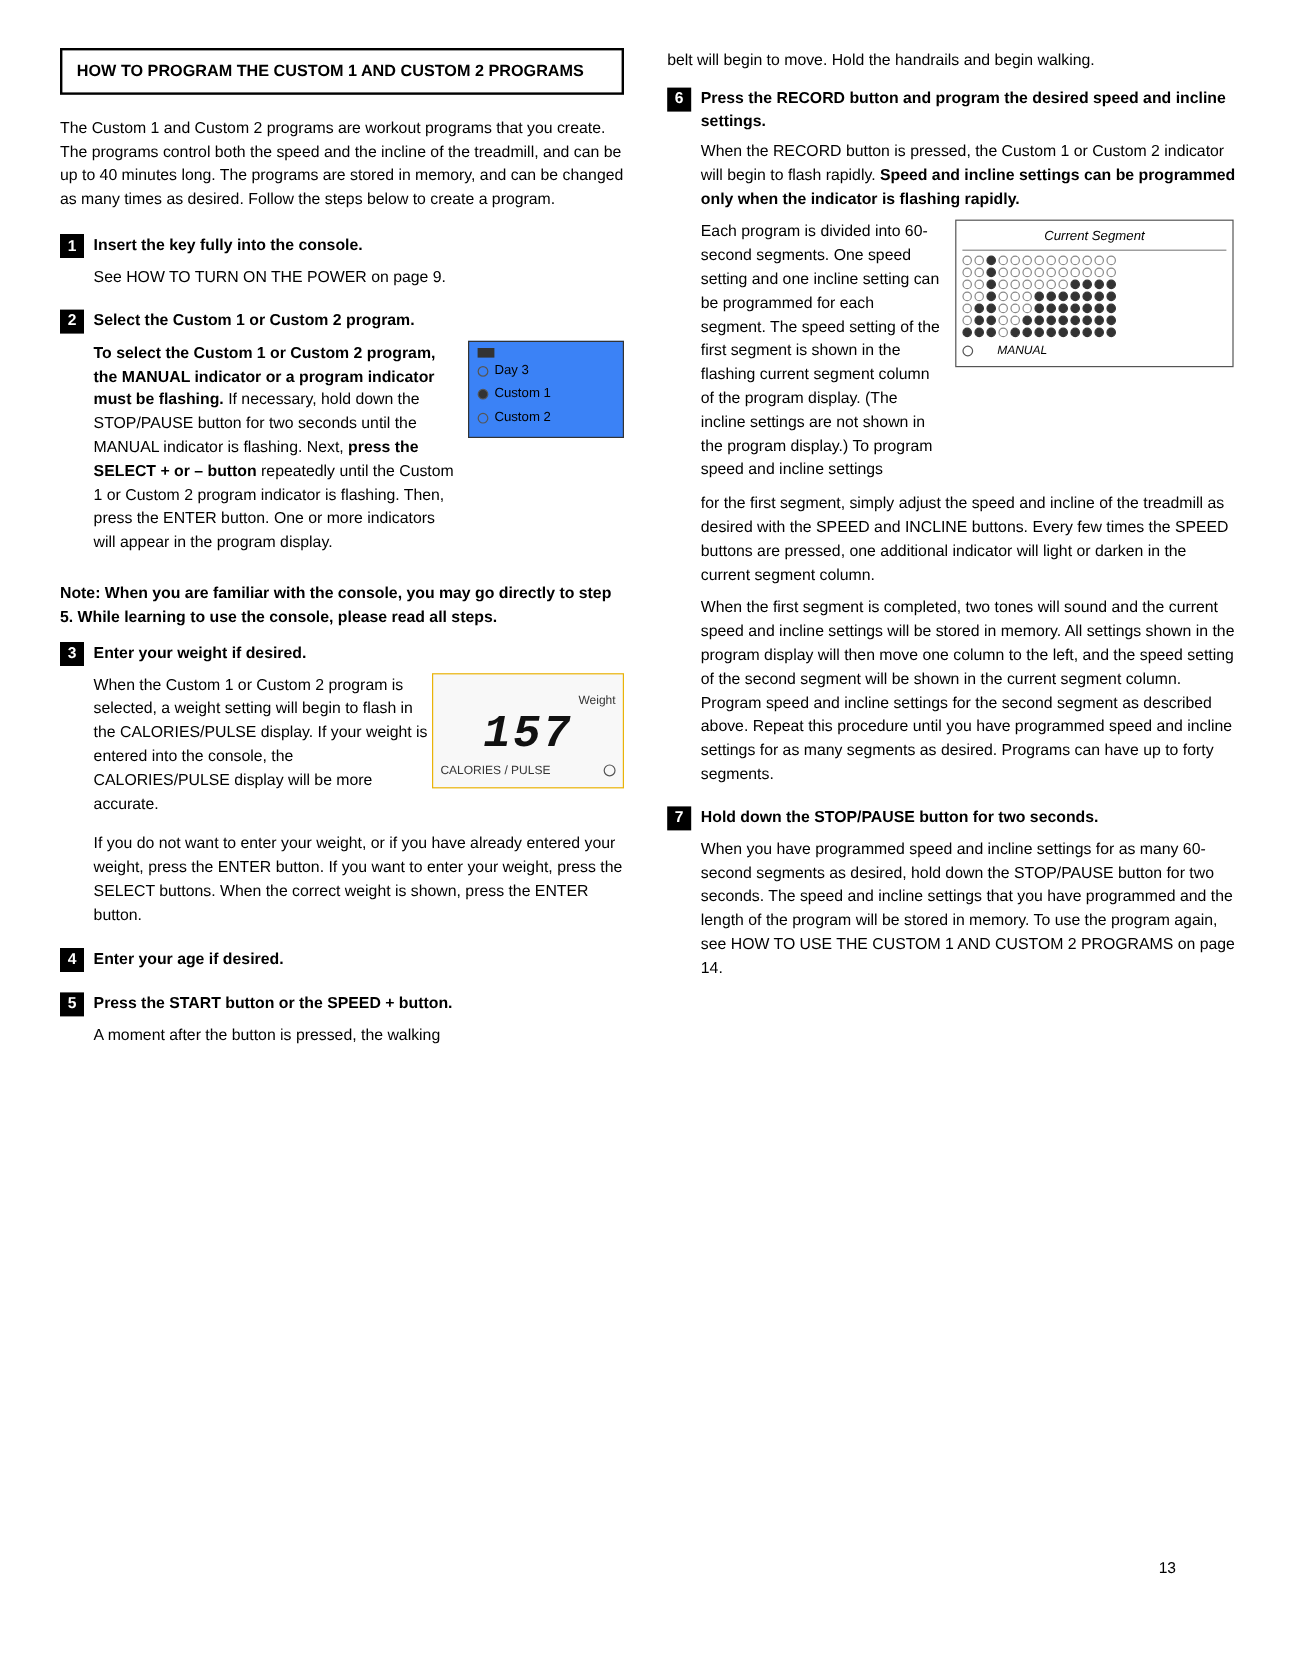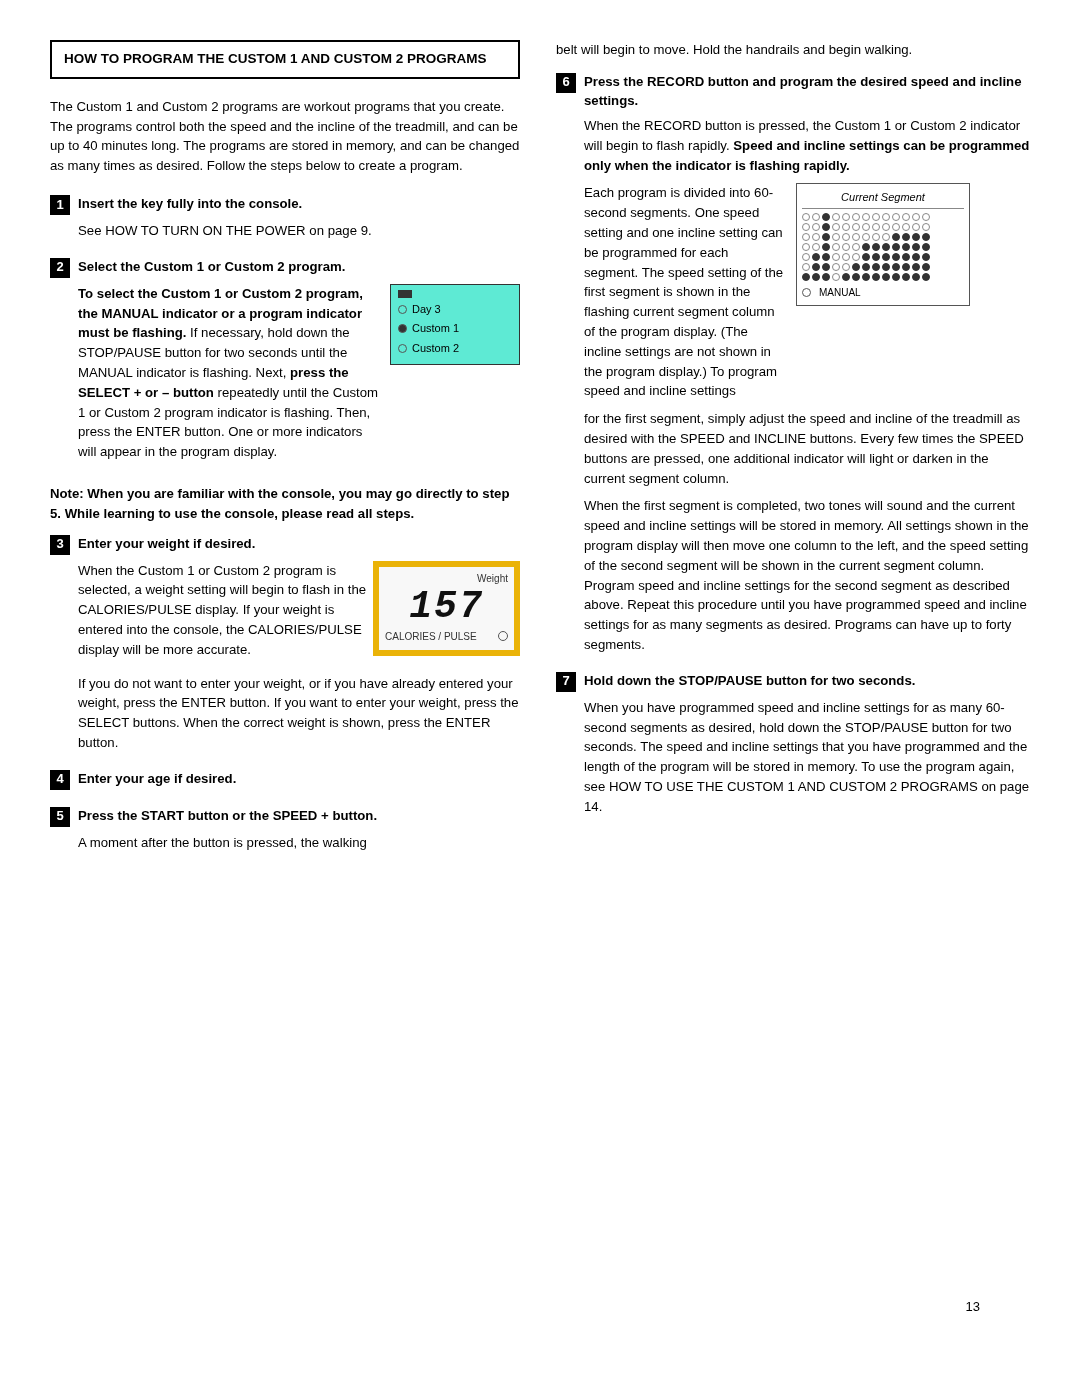--- a/index.html
+++ b/index.html
@@ -88,21 +88,21 @@
       align-items: flex-start;
       margin-bottom: 8px;
     }
     .program-display-text { flex: 1; }
     .program-panel {
       border: 1px solid #333;
       padding: 5px 7px;
       width: 130px;
       flex-shrink: 0;
       font-size: 11px;
-      background: #5eead4;
+      background: #3b82f6;
     }
     .program-panel-row {
       display: flex;
       align-items: center;
       gap: 5px;
       margin-bottom: 3px;
       font-size: 11px;
     }
     .radio-dot {
       width: 9px;
@@ -125,24 +125,24 @@
 
     
     .weight-display-container {
       display: flex;
       gap: 0;
       align-items: flex-start;
       margin-bottom: 8px;
     }
     .weight-display-text { flex: 1; font-size: 13.2px; }
     .weight-panel {
-      border: 6px solid #eab308;
-      width: 147px;
+      border: 1px solid #eab308;
+      width: 160px;
       flex-shrink: 0;
-      padding: 4px 6px 6px 6px;
+      padding: 15px 6px 6px 6px;
       font-size: 10px;
       background: #f8f8f8;
     }
     .weight-label-top {
       text-align: right;
       font-size: 10px;
       margin-bottom: 2px;
       color: #333;
     }
     .weight-digits {
@@ -174,21 +174,21 @@
     
     .current-segment-container {
       display: flex;
       gap: 12px;
       align-items: flex-start;
     }
     .segment-text-left { flex: 0 0 200px; font-size: 13.2px; line-height: 1.5; }
     .segment-display {
       border: 1px solid #555;
       padding: 5px;
-      width: 174px;
+      width: 232px;
       flex-shrink: 0;
       font-size: 10px;
     }
     .segment-display-title {
       font-size: 11px;
       text-align: center;
       margin-bottom: 4px;
       font-style: italic;
       border-bottom: 1px solid #888;
       padding-bottom: 2px;
@@ -207,22 +207,23 @@
       width: 8px;
       height: 8px;
       border-radius: 50%;
       border: 1px solid #888;
       display: inline-block;
     }
     .dot.filled { background: #333; border-color: #333; }
     .manual-row {
       display: flex;
       align-items: center;
-      gap: 8px;
+      gap: 20px;
       margin-top: 4px;
+      font-style: italic;
     }
 
     .page-number {
       position: absolute;
       right: 50px;
       bottom: 40px;
       font-size: 13px;
     }
     .page-wrapper {
       position: relative;

